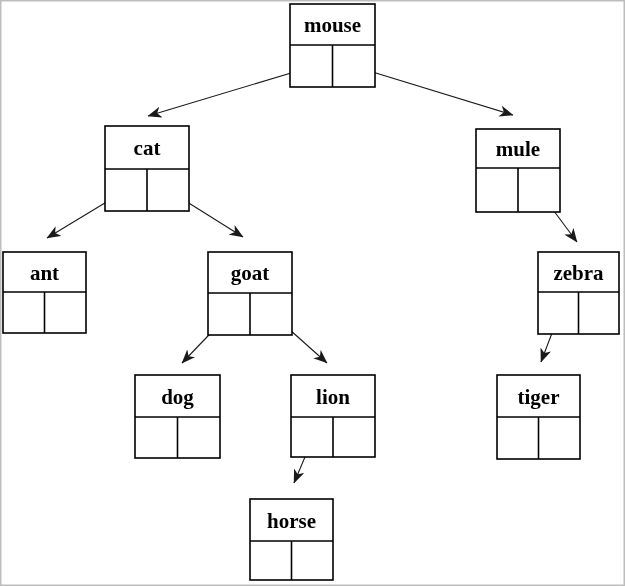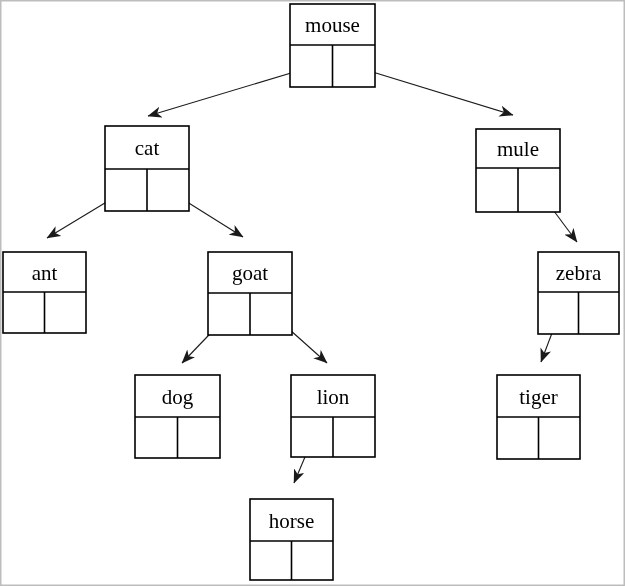--- a/index.html
+++ b/index.html
@@ -6,20 +6,21 @@
     margin: 0;
     padding: 0;
     background: #ffffff;
   }
   .frame {
     position: relative;
     width: 625px;
     height: 586px;
     box-sizing: border-box;
     background: #ffffff;
+    font-weight: bold;
   }
   svg {
     display: block;
   }
   .node-label {
     font-family: "Liberation Serif", "DejaVu Serif", serif;
     font-size: 21px;
     fill: #000000;
   }
 </style>

